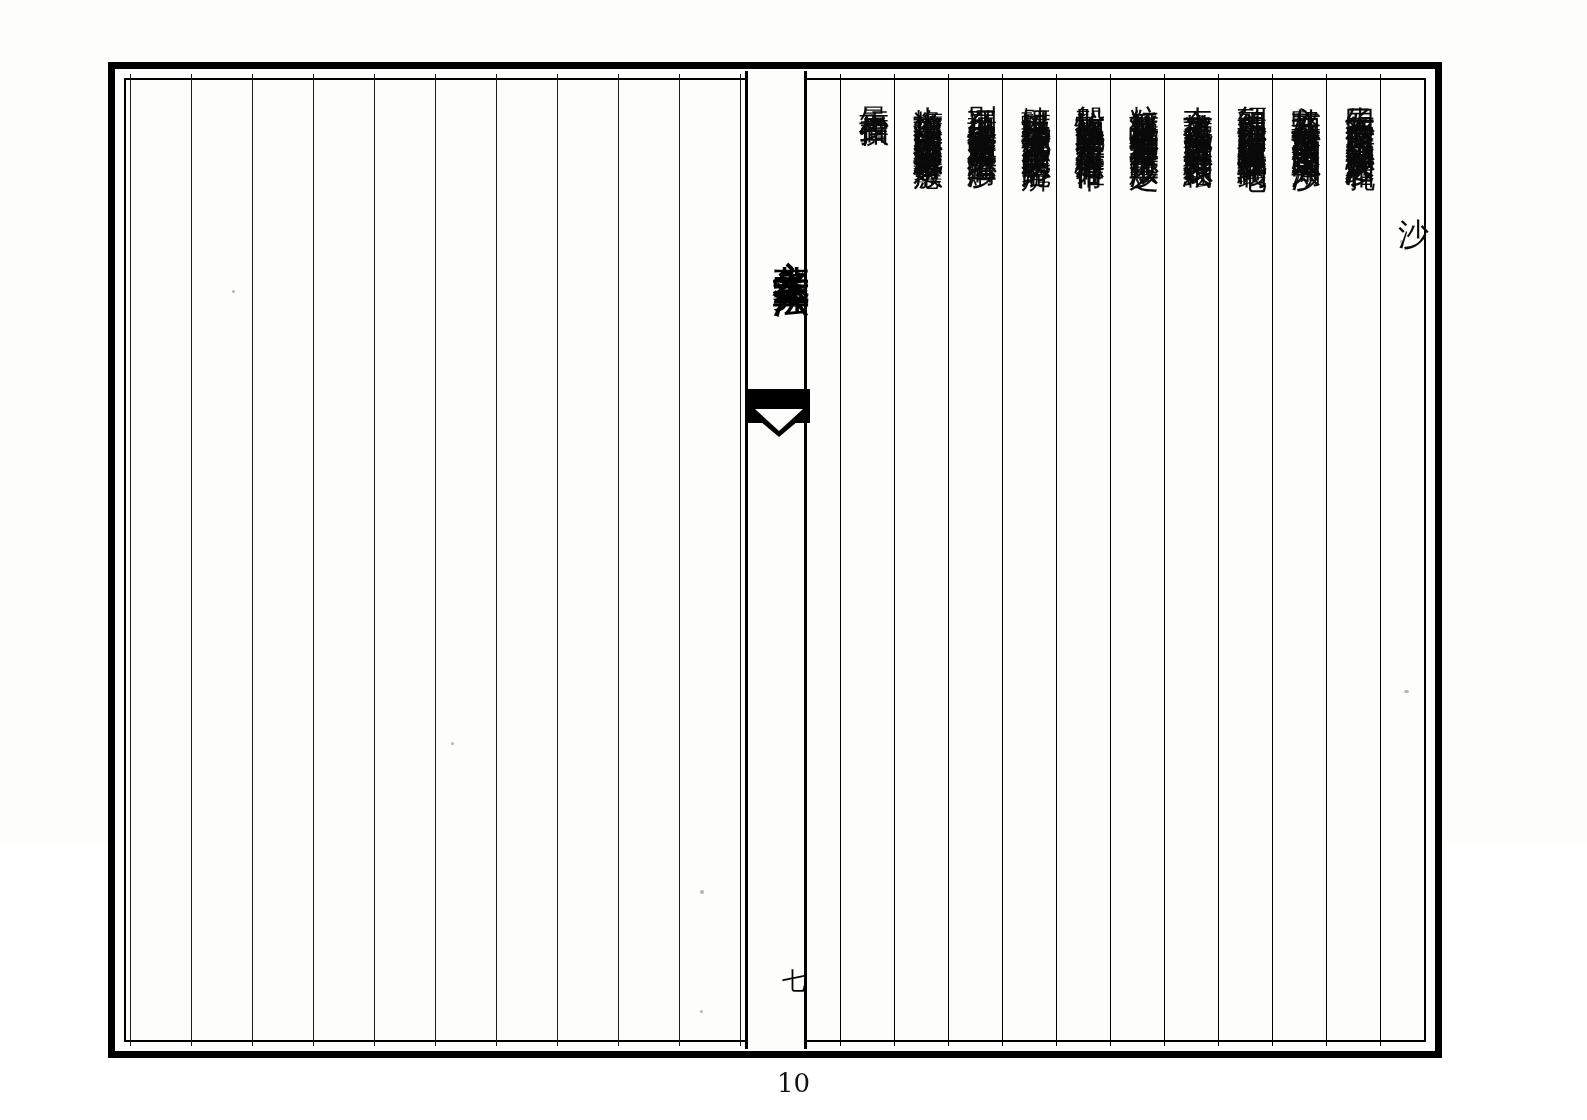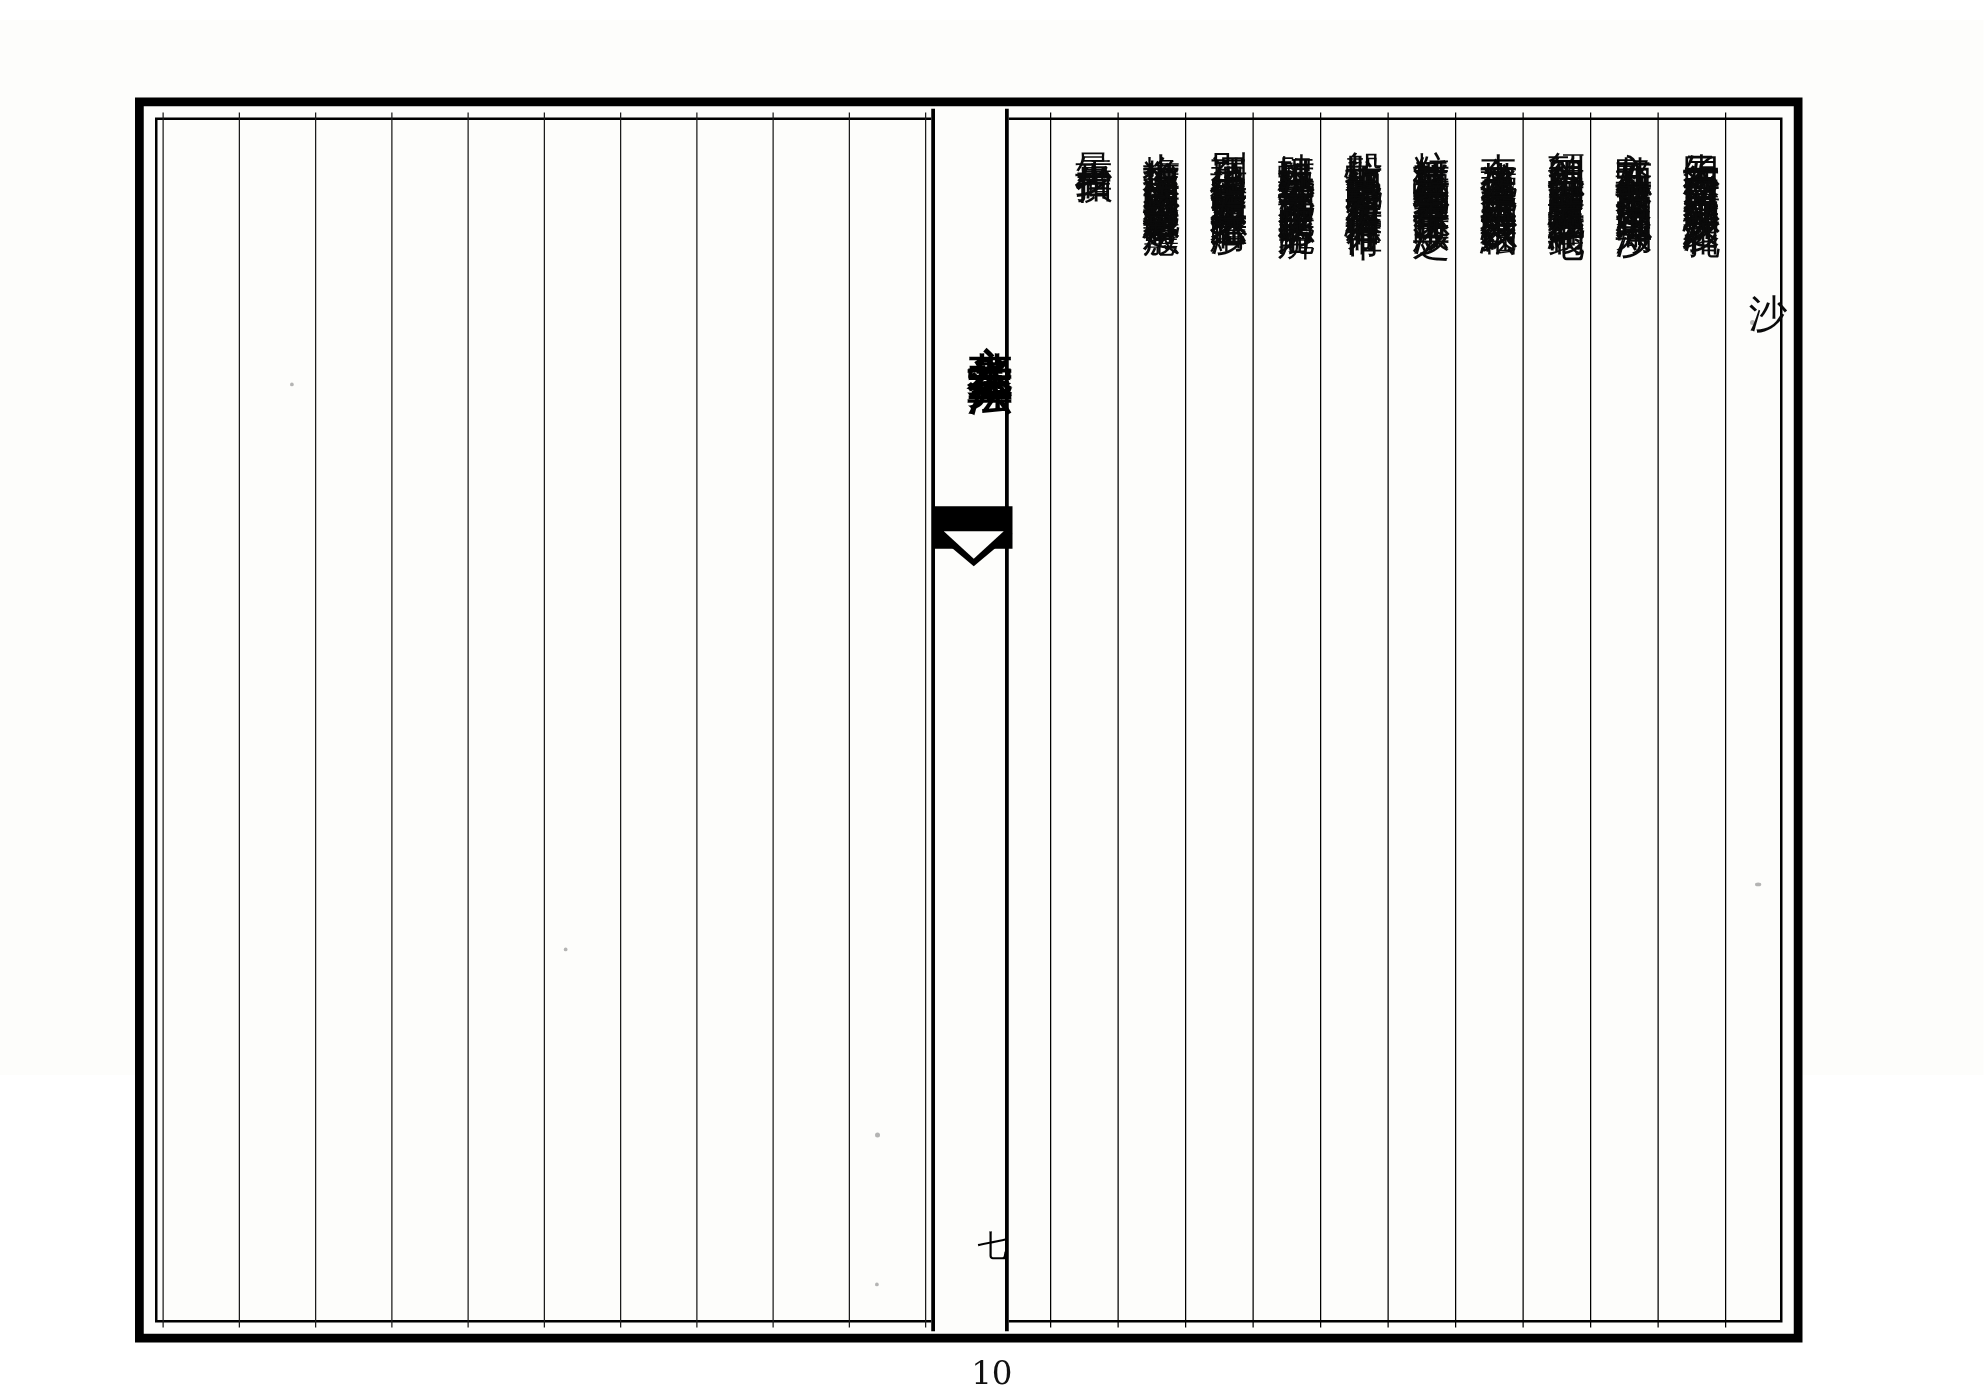--- a/index.html
+++ b/index.html
@@ -10,21 +10,21 @@
   body {
     width: 1587px;
     height: 1120px;
     font-family: "DejaVu Serif", serif;
     position: relative;
     overflow: hidden;
   }
 
   .page {
     position: absolute;
-    left: 0; top: 16px;
+    left: 0; top: 0;
     width: 1587px;
     height: 844px;
     background: #fdfdfb;
   }
 
   
   .frame-outer {
     position: absolute;
     left: 108px;
     top: 62px;

